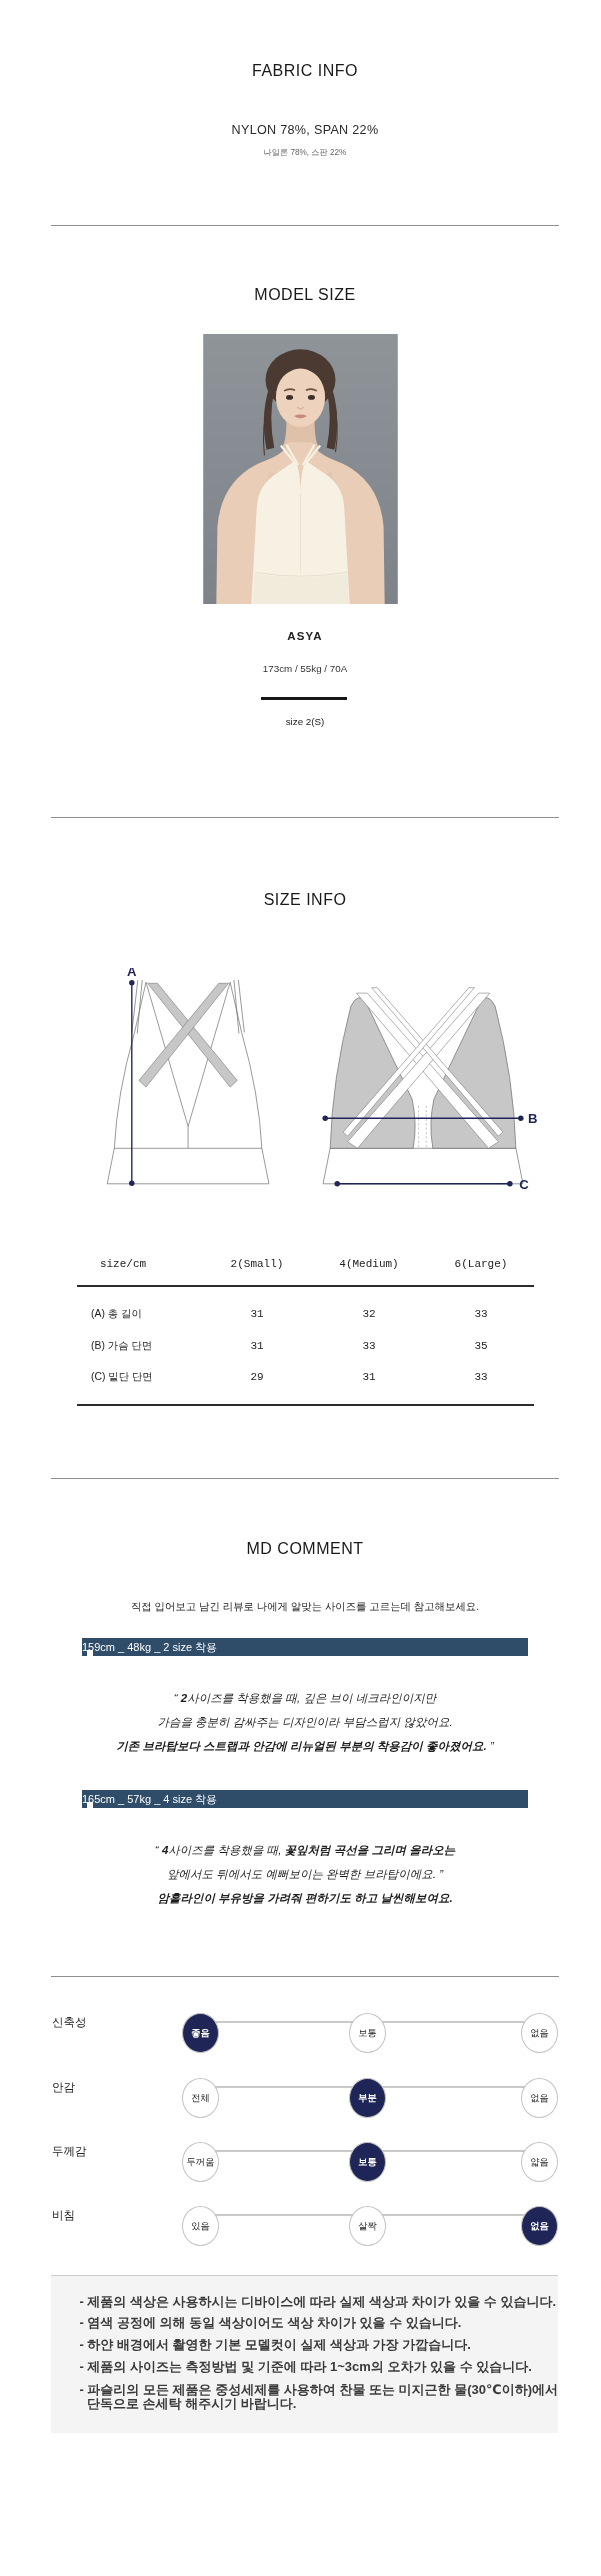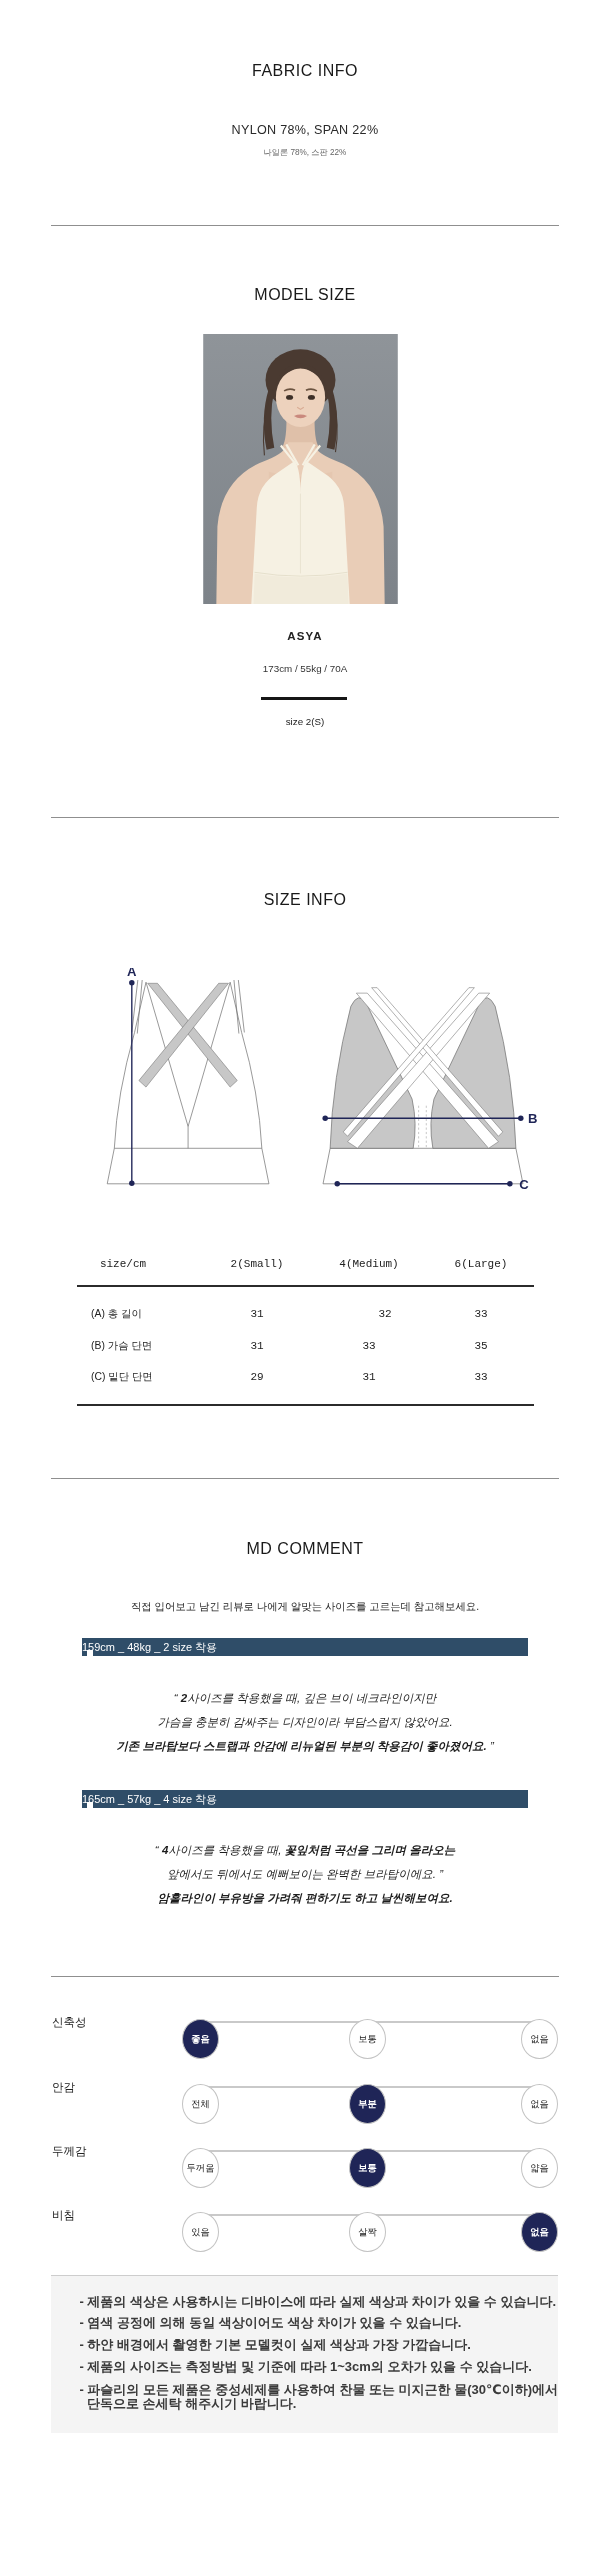--- a/index.html
+++ b/index.html
@@ -21,21 +21,21 @@
   .md-intro{font-size:10.4px;color:#222;}
   .badge{position:absolute;left:82px;width:446px;height:18px;background:#2f4d68;color:#fff;
          font-size:11px;line-height:18px;box-sizing:border-box;text-align:left;}
   .badge .notch{position:absolute;left:4.9px;bottom:0;width:6px;height:6px;background:#fff;}
   .review{position:absolute;left:51px;width:508px;text-align:center;font-size:11.5px;color:#1d1d1d;font-style:italic;}
   .review .line{height:24px;line-height:24px;white-space:nowrap;}
   .b{font-weight:bold;}
   .fit-row{position:absolute;left:0;width:602px;height:44px;}
   .fit-label{position:absolute;left:52px;top:0;height:44px;line-height:44px;font-size:11.5px;color:#222;}
   .fit-line{position:absolute;left:200px;width:339px;top:21px;height:1.6px;background:#c9c9c9;}
-  .opt{position:absolute;top:19px;width:37px;height:40px;border-radius:50%;border:1.6px solid #c3c3c3;
+  .opt{position:absolute;top:13px;width:37px;height:40px;border-radius:50%;border:1.6px solid #c3c3c3;
        background:#fff;display:flex;align-items:center;justify-content:center;font-size:9.3px;color:#222;box-sizing:border-box;font-family:Liberation Serif, serif;}
   .opt.sel{background:#1f2557;color:#fff;font-weight:bold;}
   .o1{left:182px;} .o2{left:349px;} .o3{left:521px;}
   .notes{position:absolute;left:51px;top:2275px;width:507px;height:158px;background:#f4f4f4;
          border-top:1.1px solid #cdcdcd;box-sizing:border-box;}
   .note{position:absolute;left:28.4px;font-size:13px;color:#3a3a3a;line-height:14.2px;white-space:nowrap;font-weight:bold;}
   svg text{font-family:"Liberation Sans","DejaVu Sans",sans-serif;font-weight:bold;fill:#1f2557;font-size:24px;}
 </style>
 </head>
 <body>
@@ -140,21 +140,21 @@
   <div>
     <div class="tcell" style="left:77px;top:1256px;width:92px">size/cm</div>
     <div class="tcell" style="left:216px;top:1256px;width:82px">2(Small)</div>
     <div class="tcell" style="left:328px;top:1256px;width:82px">4(Medium)</div>
     <div class="tcell" style="left:440px;top:1256px;width:82px">6(Large)</div>
     <div class="tline" style="top:1285px"></div>
 
     <div>
       <div class="tlabel" style="left:91px;top:1306px;width:131px">(A) 총 길이</div>
       <div class="tcell" style="left:216px;top:1306px;width:82px">31</div>
-      <div class="tcell" style="left:344px;top:1306px;width:82px">32</div>
+      <div class="tcell" style="left:328px;top:1306px;width:82px">32</div>
       <div class="tcell" style="left:440px;top:1306px;width:82px">33</div>
     </div>
     <div>
       <div class="tlabel" style="left:91px;top:1338px;width:131px">(B) 가슴 단면</div>
       <div class="tcell" style="left:216px;top:1338px;width:82px">31</div>
       <div class="tcell" style="left:328px;top:1338px;width:82px">33</div>
       <div class="tcell" style="left:440px;top:1338px;width:82px">35</div>
     </div>
     <div>
       <div class="tlabel" style="left:91px;top:1369px;width:131px">(C) 밑단 단면</div>

